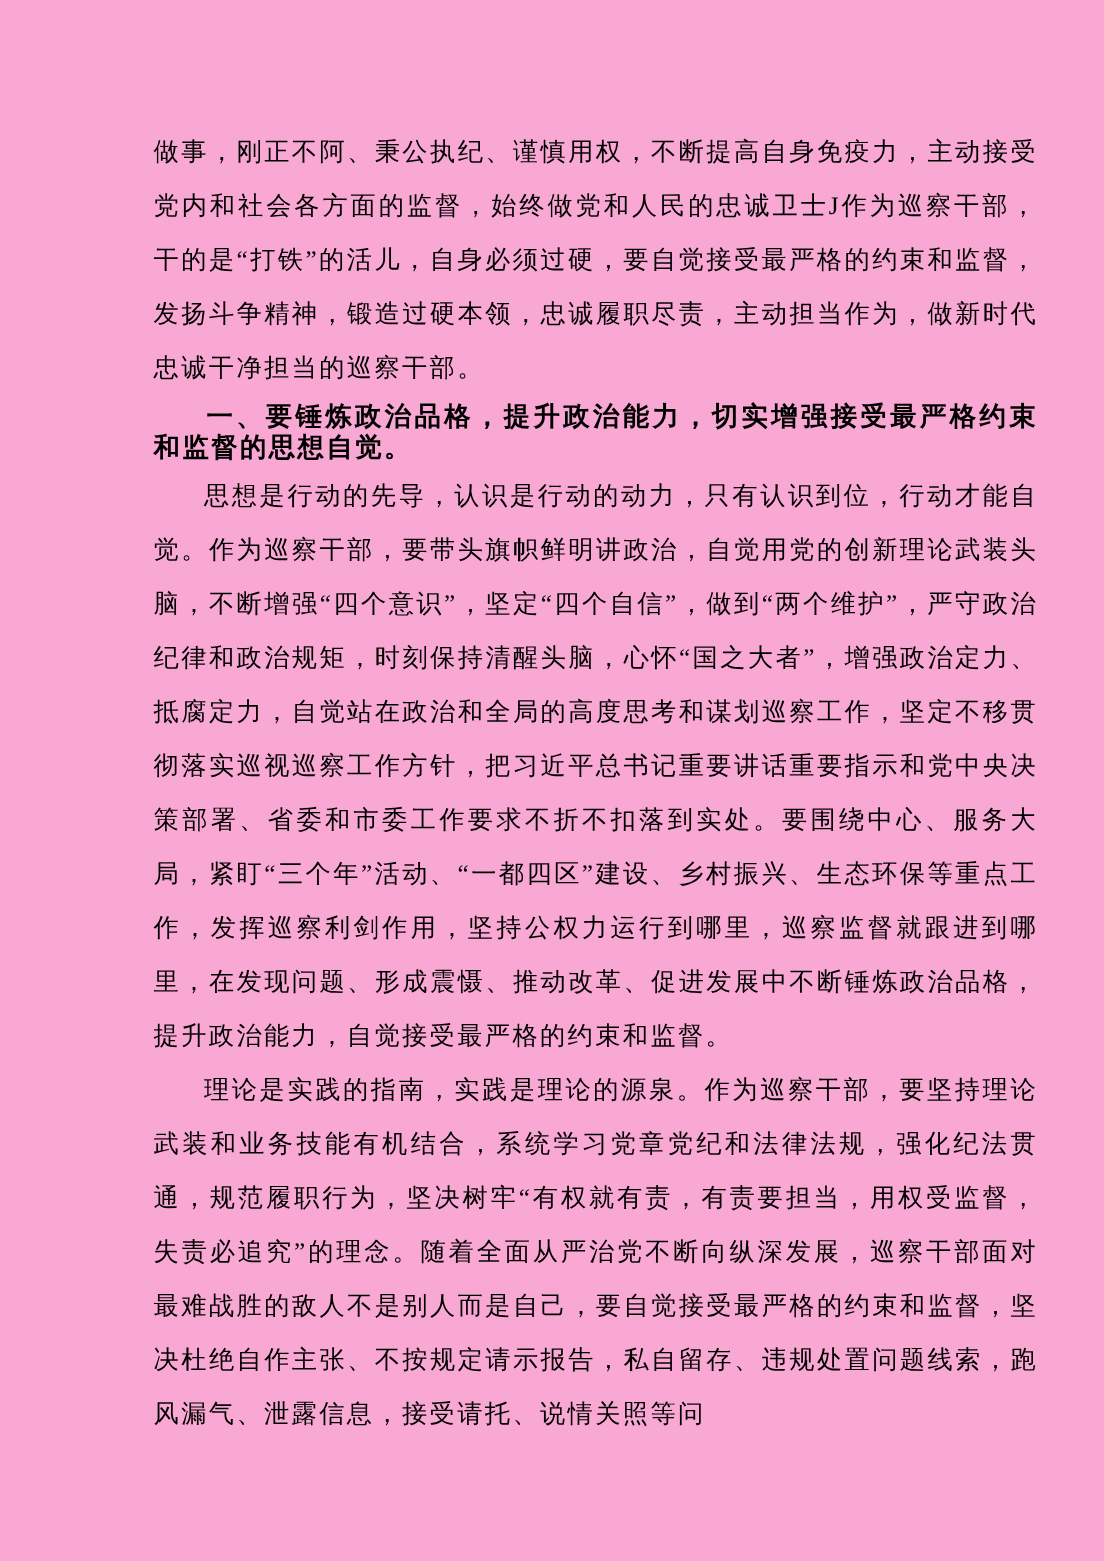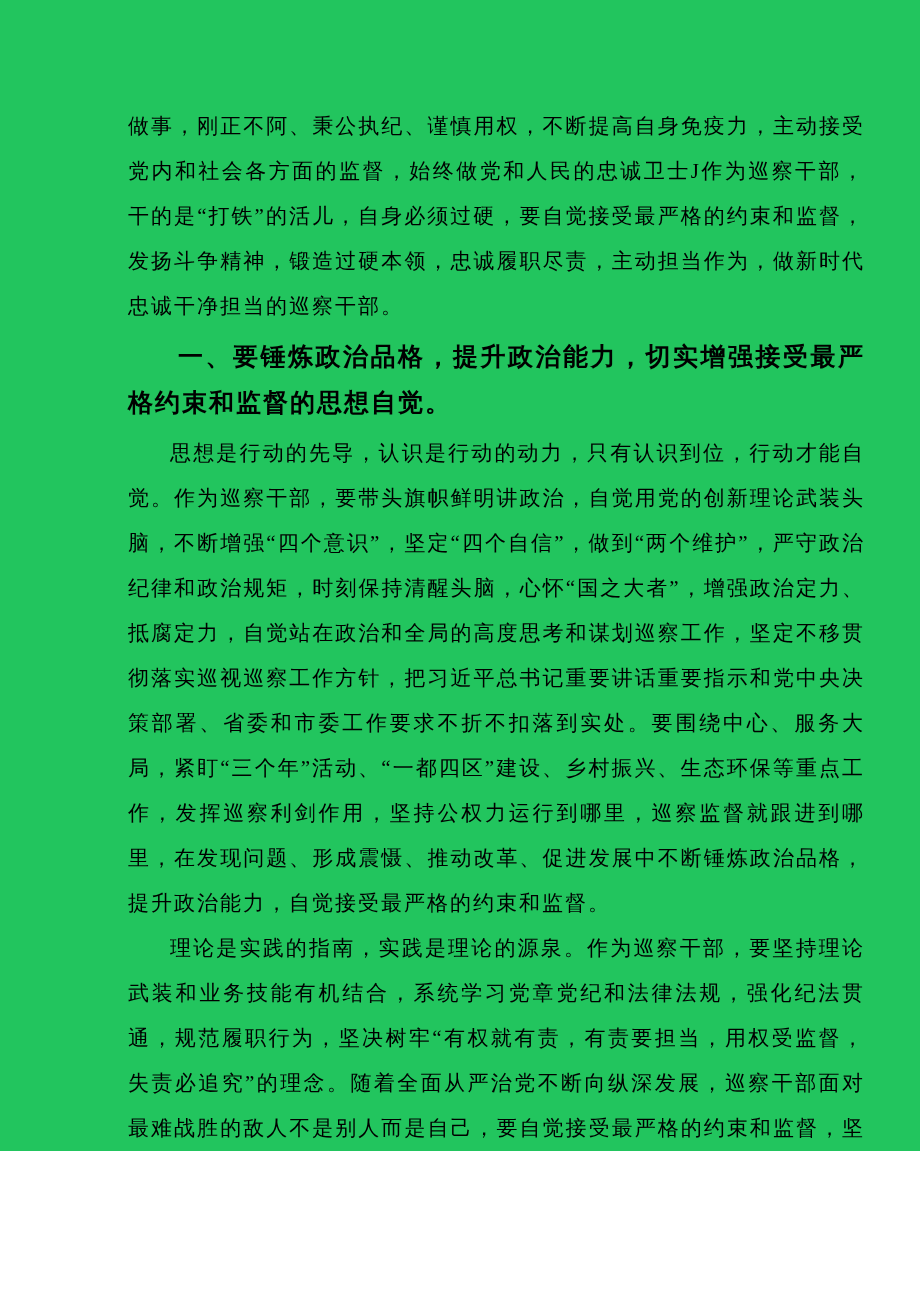--- a/index.html
+++ b/index.html
@@ -3,45 +3,45 @@
 <meta charset="utf-8">
 <style>
   html, body {
     margin: 0;
     padding: 0;
     background: #ffffff;
   }
   .page {
     position: relative;
     width: 920px;
-    height: 1151px;
+    height: 1301px;
     box-sizing: border-box;
-    background: #22c55e;
+    background: #f9a8d4;
     padding: 104px 55px 40px 128px;
     overflow: hidden;
     font-family: "Liberation Serif", "DejaVu Serif", serif;
     color: #000000;
   }
   .para {
     margin: 0;
     font-size: 21px;
     line-height: 45px;
     letter-spacing: 2px;
     text-align: justify;
     text-indent: 2em;
     word-break: break-all;
   }
   .para.continuation {
     text-indent: 0;
   }
   .heading {
     margin: 5px 0 5px 0;
-    font-size: 25px;
+    font-size: 22px;
     font-weight: bold;
-    line-height: 46px;
+    line-height: 26px;
     letter-spacing: 2px;
     text-align: justify;
     text-indent: 2em;
     word-break: break-all;
   }
 </style>
 </head>
 <body>
 
 <div class="page">

